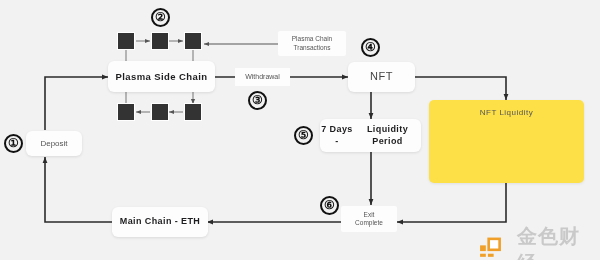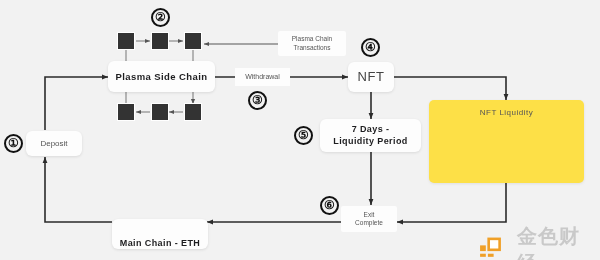--- a/index.html
+++ b/index.html
@@ -185,35 +185,35 @@
   </div>
 
   <div class="plain-label" style="left:278px; top:31px; width:68px; height:25px; font-size:6.5px; border-radius:2px;">
     <span>Plasma Chain Transactions</span>
   </div>
 
   <div class="plain-label" style="left:235px; top:68px; width:55px; height:18px; font-size:7px;">
     <span>Withdrawal</span>
   </div>
 
-  <div class="box" style="left:348px; top:62px; width:46px; height:30px; font-size:13px; color:#444; letter-spacing:0.5px;">
+  <div class="box" style="left:348px; top:62px; width:67px; height:30px; font-size:11px; color:#444; letter-spacing:0.5px;">
     <span>NFT</span>
   </div>
 
-  <div class="box box-strong" style="left:320px; top:119px; width:101px; height:33px; font-size:9px; flex-direction:column;">
+  <div class="box box-strong" style="left:320px; top:119px; width:101px; height:33px; font-size:9px; ">
     <span>7 Days -</span>
     <span>Liquidity Period</span>
   </div>
 
   <div class="plain-label" style="left:341px; top:206px; width:56px; height:26px; font-size:6.5px; flex-direction:column; border-radius:2px;">
     <span>Exit</span>
     <span>Complete</span>
   </div>
 
-  <div class="box box-strong" style="left:112px; top:219px; width:96px; height:30px; font-size:9px;align-items:flex-end;">
+  <div class="box box-strong" style="left:112px; top:207px; width:96px; height:30px; font-size:9px;">
     <span>Main Chain - ETH</span>
   </div>
 
   <div class="liquidity-panel" style="left:429px; top:100px; width:155px; height:83px;">
     <div class="liq-title">NFT Liquidity</div>
   </div>
 
 
 
   <div class="marker" style="left:4px; top:134px;">

